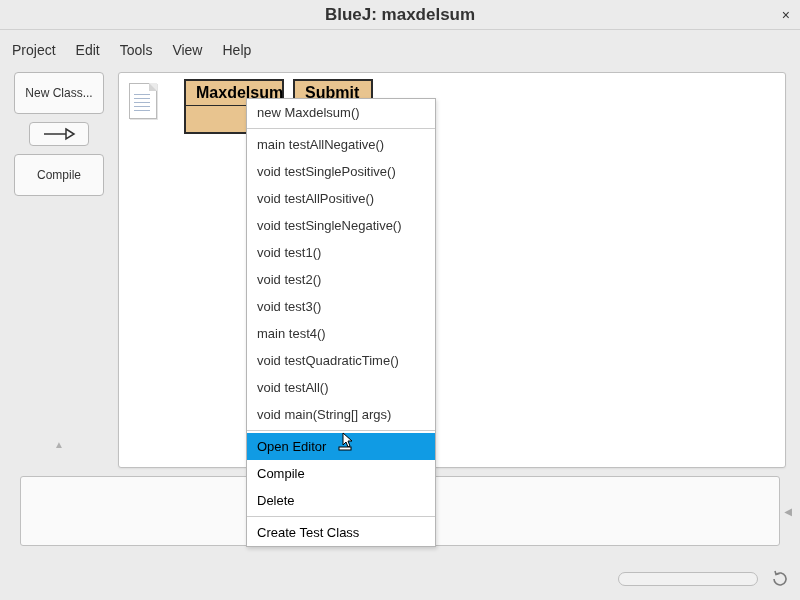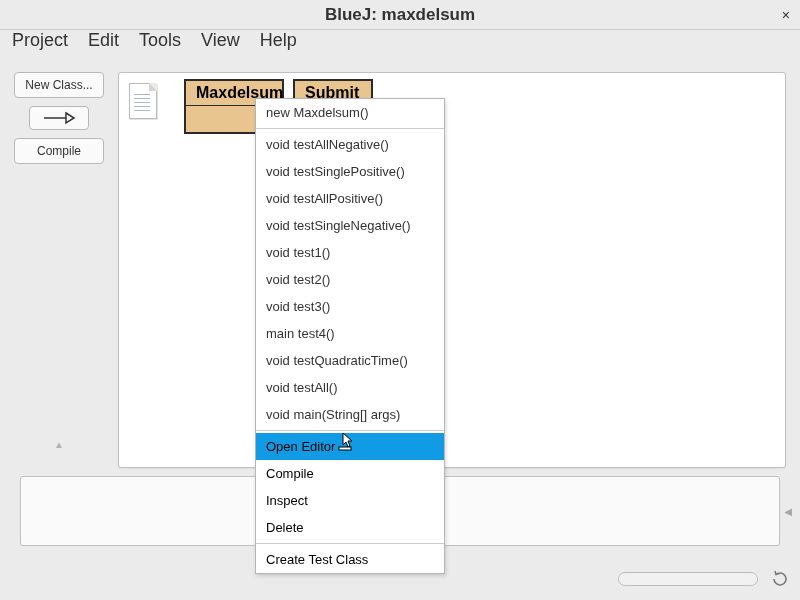--- a/index.html
+++ b/index.html
@@ -2,45 +2,45 @@
 <html><head>
 <meta charset="utf-8">
 <style>
 * { box-sizing: border-box; margin: 0; padding: 0; font-family: sans-serif; }
 body { background: #ebebeb; width: 800px; height: 600px; overflow: hidden; position: relative; }
 
 .titlebar { height: 30px; background: #ebebeb; display: flex; align-items: center; padding: 0 10px; border-bottom: 1px solid #d0d0d0; position: relative; }
 .titlebar-title { position: absolute; left: 50%; transform: translateX(-50%); font-size: 17px; font-weight: bold; color: #333; }
 .titlebar-close { position: absolute; right: 10px; font-size: 14px; color: #333; cursor: pointer; }
 
-.menubar { height: 28px; display: flex; align-items: flex-start; padding: 0 12px; gap: 20px; font-size: 18px; color: #333; }
+.menubar { height: 28px; display: flex; align-items: flex-end; padding: 0 12px; gap: 20px; font-size: 14px; color: #333; }
 .menubar-item { cursor: pointer; }
 
 .workarea { position: absolute; top: 58px; left: 0; right: 0; height: 410px; display: flex; }
 .sidebar { width: 118px; padding: 14px 10px; display: flex; flex-direction: column; gap: 8px; align-items: center; }
-.side-btn { width: 90px; height: 26px; background: #fafafa; border: 1px solid #b8b8b8; border-radius: 4px; font-size: 12px; color: #333; display: flex; align-items: center; justify-content: center; cursor: pointer; }
+.side-btn { width: 90px; height: 42px; background: #fafafa; border: 1px solid #b8b8b8; border-radius: 4px; font-size: 12px; color: #333; display: flex; align-items: center; justify-content: center; cursor: pointer; }
 .arrow-btn { width: 60px; height: 24px; }
 .arrow-btn svg { width: 34px; height: 14px; }
 .collapse-tri { margin-top: auto; margin-bottom: 4px; color: #b0b0b0; font-size: 10px; cursor: pointer; }
 
 .canvas { flex: 1; margin: 14px 14px 0 0; background: #fff; border: 1px solid #c0c0c0; border-radius: 3px; box-shadow: 0 1px 2px rgba(0,0,0,0.06); position: relative; overflow: visible; }
 
 .readme-icon { position: absolute; left: 10px; top: 10px; width: 32px; height: 40px; cursor: pointer; }
 .readme-icon .page { width: 28px; height: 36px; background: #fff; border: 1px solid #bbb; position: relative; box-shadow: 1px 1px 0 #e3e3e3; }
 .readme-icon .page::before { content: ""; position: absolute; right: -1px; top: -1px; width: 0; height: 0; border-top: 8px solid #ebebeb; border-left: 8px solid #d5d5d5; }
 .readme-icon .lines { position: absolute; left: 4px; top: 10px; right: 6px; display: flex; flex-direction: column; gap: 3px; }
 .readme-icon .lines span { height: 1px; background: #a8b8cf; }
 
 .class-box { position: absolute; border: 2px solid #2a2a2a; background: #e8c48f; cursor: pointer; }
 .class-box .head { font-weight: bold; font-size: 16px; padding: 3px 10px 3px 10px; border-bottom: 1px solid #2a2a2a; }
 .class-box .body { height: 26px; }
 #class1 { left: 65px; top: 6px; width: 100px; }
 #class2 { left: 174px; top: 6px; width: 80px; }
 
-.ctxmenu { position: absolute; left: 255px; top: 98px; width: 190px; background: #fff; border: 1px solid #b5b5b5; box-shadow: 1px 2px 4px rgba(0,0,0,0.15); z-index: 100; }
+.ctxmenu { position: absolute; left: 246px; top: 98px; width: 190px; background: #fff; border: 1px solid #b5b5b5; box-shadow: 1px 2px 4px rgba(0,0,0,0.15); z-index: 100; }
 .ctxmenu .mi { padding: 6px 10px; font-size: 13px; color: #333; white-space: nowrap; cursor: pointer; }
 .ctxmenu .mi.hl { background: #109be4; color: #fff; }
 .ctxmenu .mi.red { color: #000000; }
 .ctxmenu .sep { height: 1px; background: #ccc; margin: 2px 0; }
 
 .cursor { position: absolute; left: 338px; top: 432px; z-index: 200; pointer-events: none; }
 .cursor svg { width: 16px; height: 20px; }
 
 .bottom-area { position: absolute; left: 10px; right: 10px; top: 476px; height: 70px; }
 .obj-bench { position: absolute; left: 10px; right: 10px; top: 0; height: 70px; background: #fafafa; border: 1px solid #c0c0c0; border-radius: 3px; }
@@ -98,35 +98,34 @@
     <div id="class2" class="class-box">
       <div class="head">Submit</div>
       <div class="body"></div>
     </div>
   </div>
 </div>
 
 <div class="ctxmenu">
   <div class="mi">new Maxdelsum()</div>
   <div class="sep"></div>
-  <div class="mi">void testAllNegative()</div>
+  <div class="mi">main testAllNegative()</div>
   <div class="mi">void testSinglePositive()</div>
   <div class="mi">void testAllPositive()</div>
   <div class="mi">void testSingleNegative()</div>
   <div class="mi">void test1()</div>
   <div class="mi">void test2()</div>
   <div class="mi">void test3()</div>
   <div class="mi">main test4()</div>
   <div class="mi">void testQuadraticTime()</div>
   <div class="mi">void testAll()</div>
   <div class="mi">void main(String[] args)</div>
   <div class="sep"></div>
   <div class="mi red hl">Open Editor</div>
   <div class="mi red">Compile</div>
-  <div class="mi red">Inspect</div>
   <div class="mi red">Delete</div>
   <div class="sep"></div>
   <div class="mi red">Create Test Class</div>
 </div>
 
 <div class="cursor">
   <svg viewBox="0 0 16 20">
       <path d="M5 1 L5 13 L8 10 L10 15 L12 14 L10 9 L14 9 Z" fill="#fff" stroke="#000" stroke-width="1"></path>
       <rect x="1" y="15" width="12" height="3" fill="#fff" stroke="#000" stroke-width="1"></rect>
     </svg>

